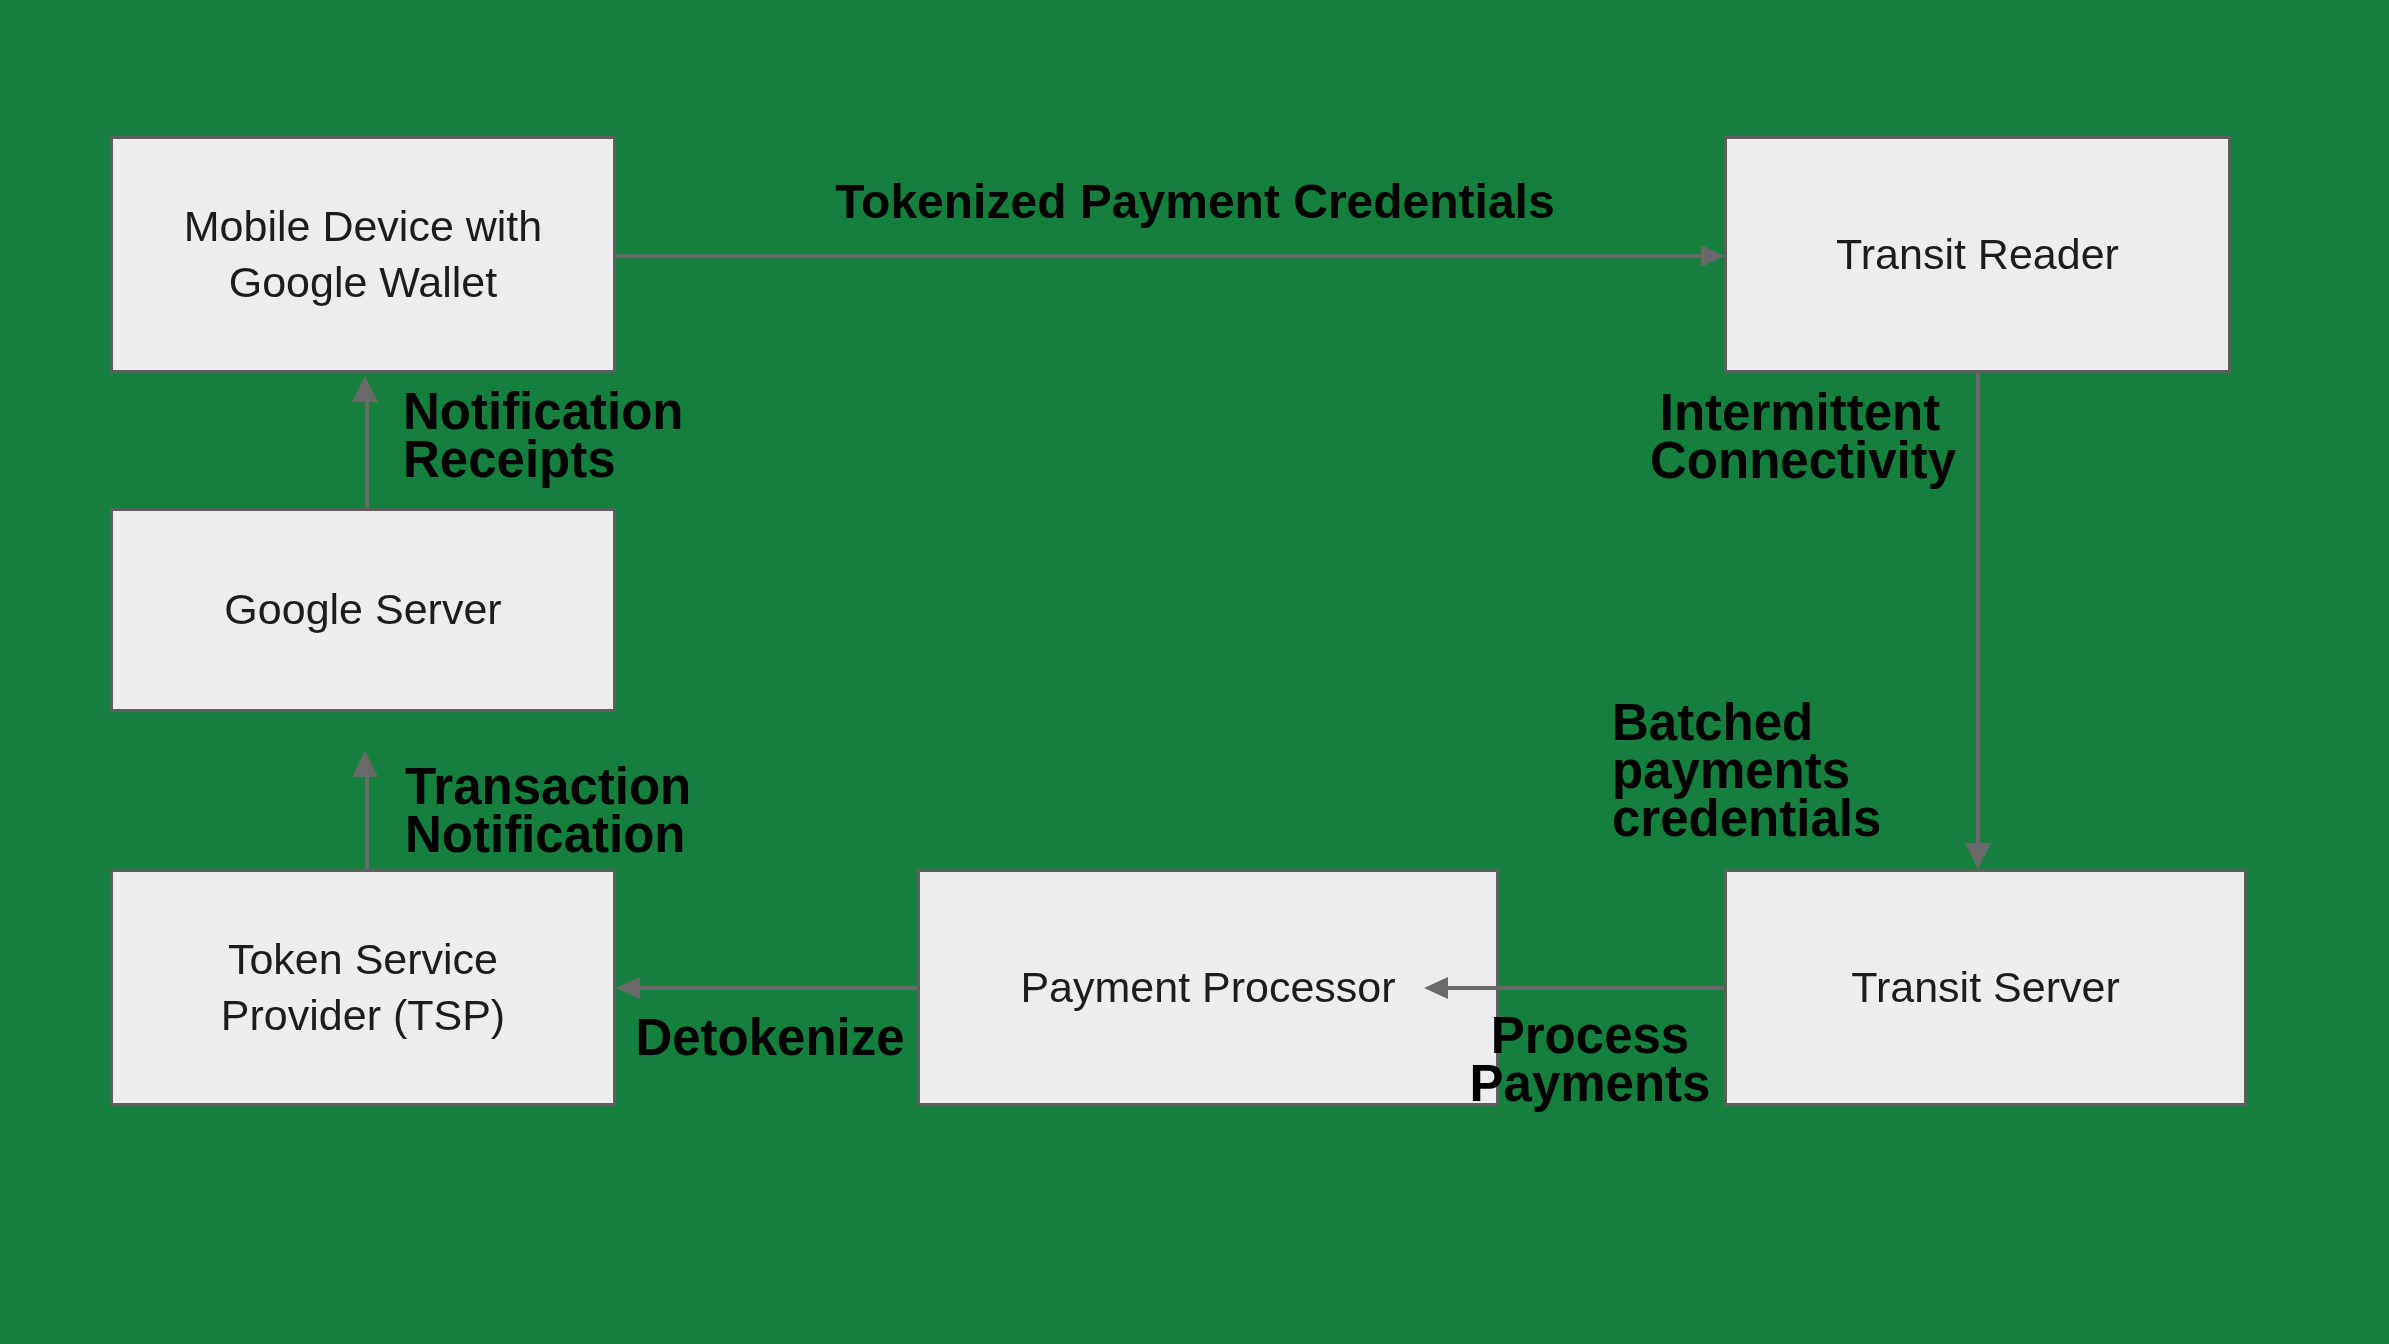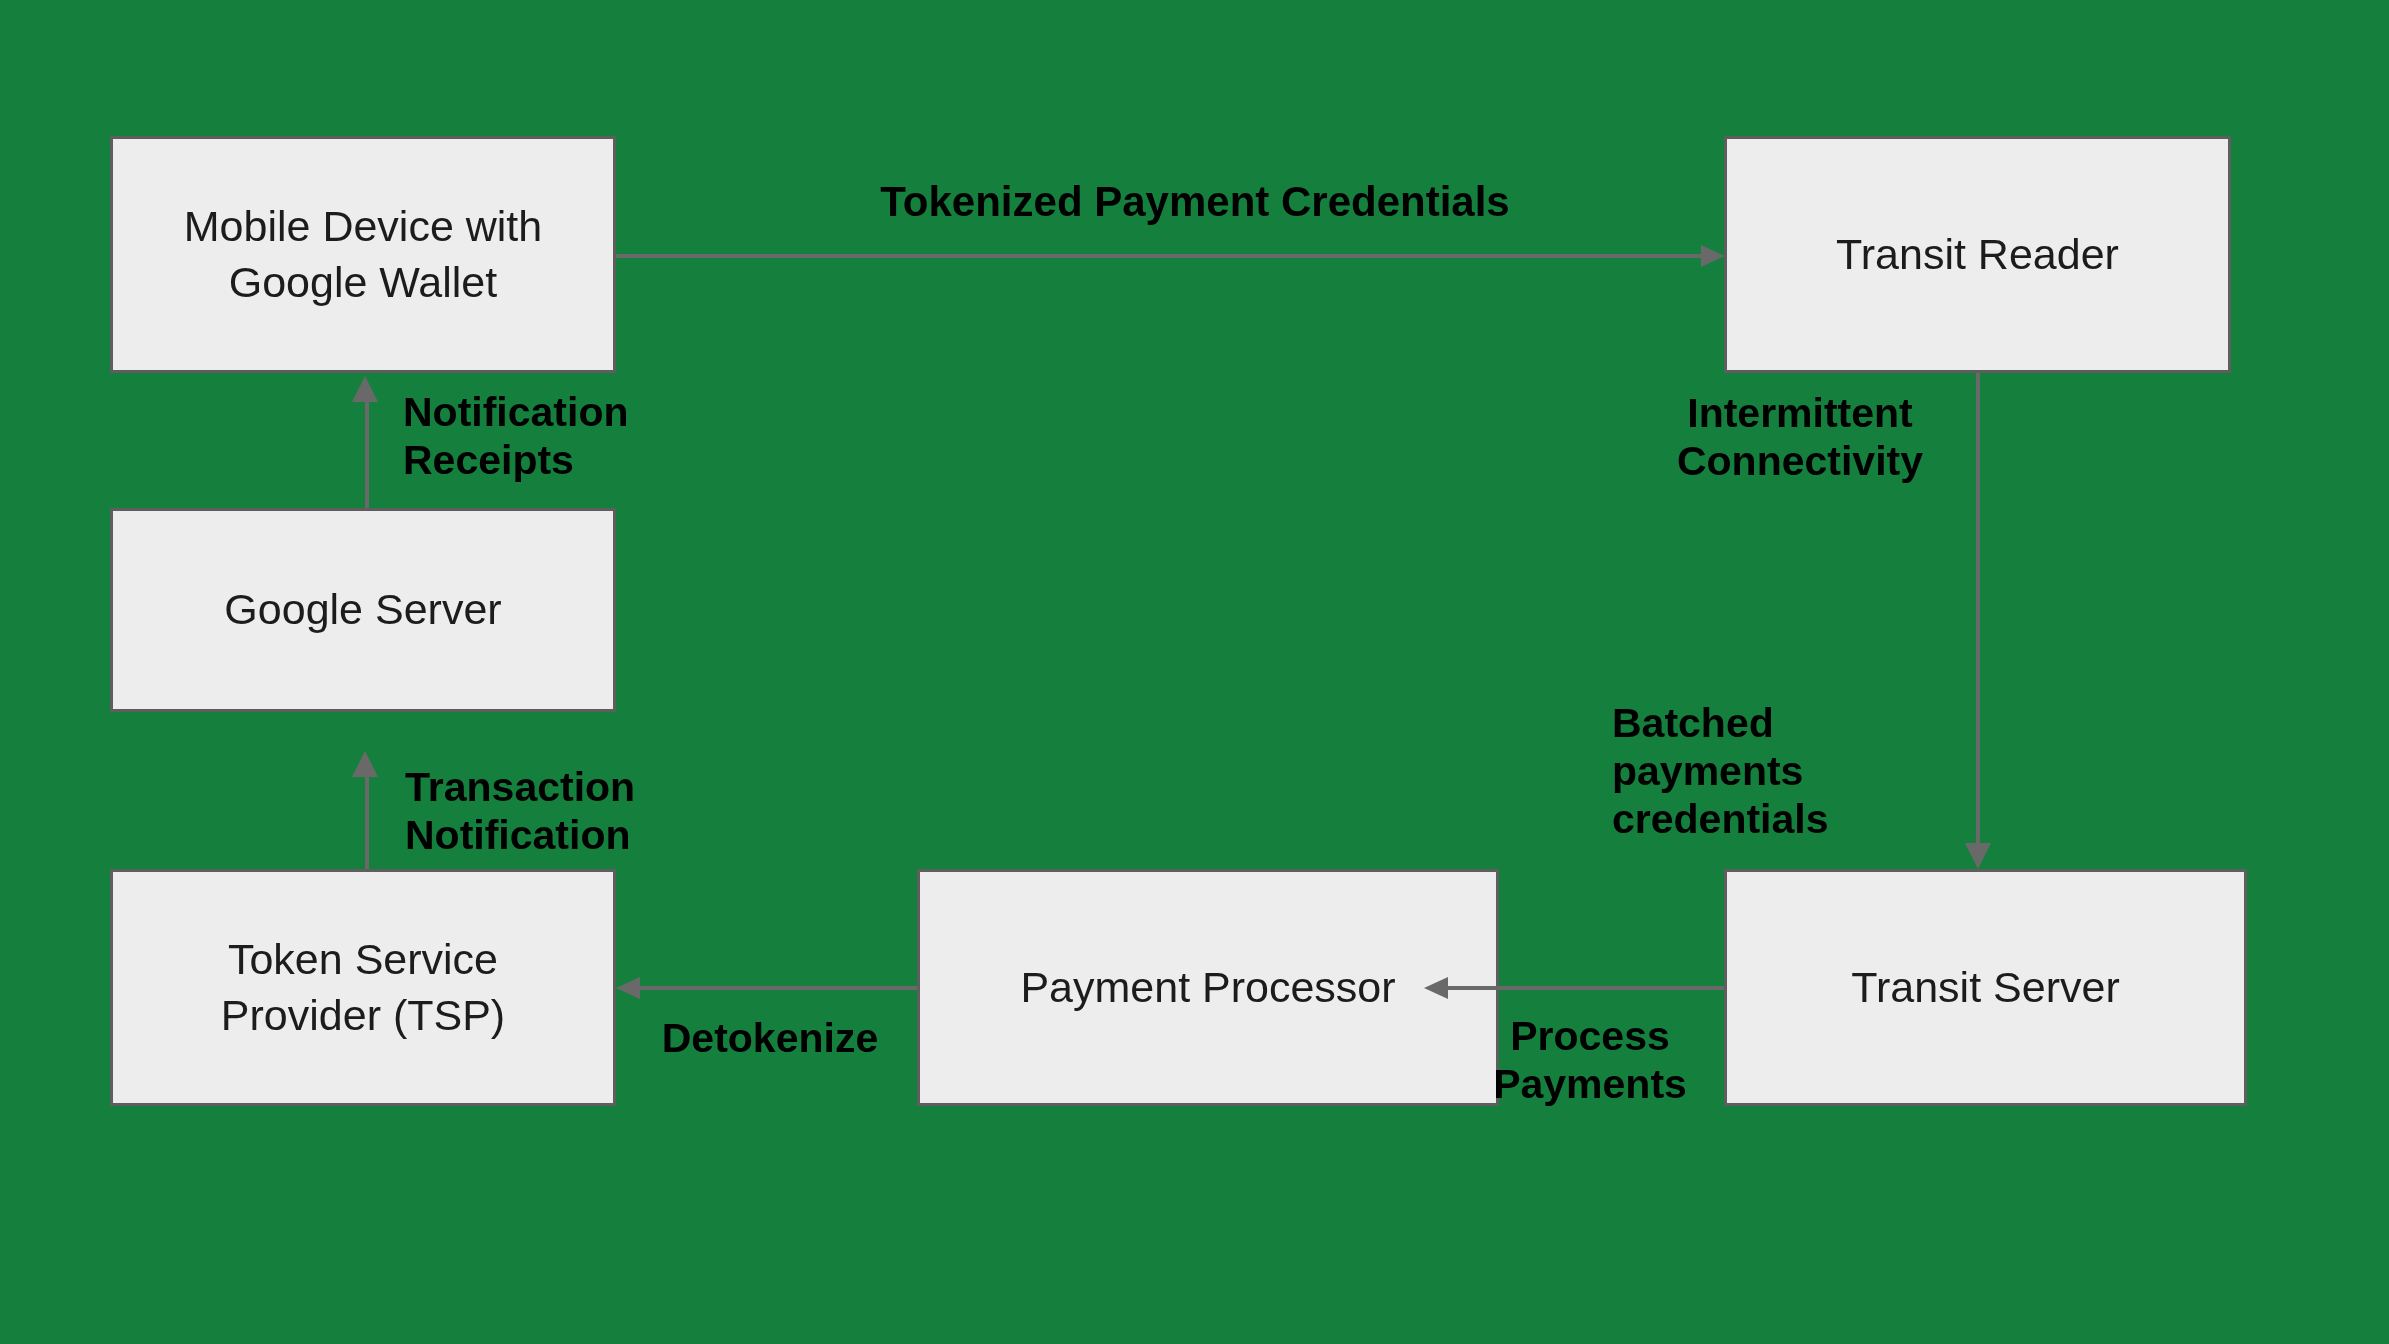--- a/index.html
+++ b/index.html
@@ -37,23 +37,23 @@
   #edge-process-head{left:1424px;top:977px;}
   #edge-detokenize-line{left:639px;top:986px;width:278px;height:4px;}
   #edge-detokenize-head{left:616px;top:977px;}
   #edge-transaction-line{left:365px;top:775px;width:4px;height:94px;}
   #edge-transaction-head{left:352px;top:751px;}
   #edge-notification-line{left:365px;top:400px;width:4px;height:108px;}
   #edge-notification-head{left:352px;top:376px;}
 
   .edge-label{
     position:absolute;font-weight:bold;color:#000000;
-    font-size:41px;line-height:48px;
+    font-size:51px;line-height:48px;
   }
-  #label-tokenized{left:645px;top:176px;width:1100px;text-align:center;font-size:42px;line-height:52px;}
+  #label-tokenized{left:645px;top:176px;width:1100px;text-align:center;font-size:48px;line-height:52px;}
   #label-intermittent{left:1650px;top:389px;width:300px;text-align:center;}
   #label-batched{left:1612px;top:699px;width:285px;text-align:left;}
   #label-process{left:1440px;top:1012px;width:300px;text-align:center;}
   #label-detokenize{left:620px;top:1014px;width:300px;text-align:center;}
   #label-transaction{left:405px;top:763px;width:300px;text-align:left;}
   #label-notification{left:403px;top:388px;width:300px;text-align:left;}
 </style>
 </head>
 <body>
 

